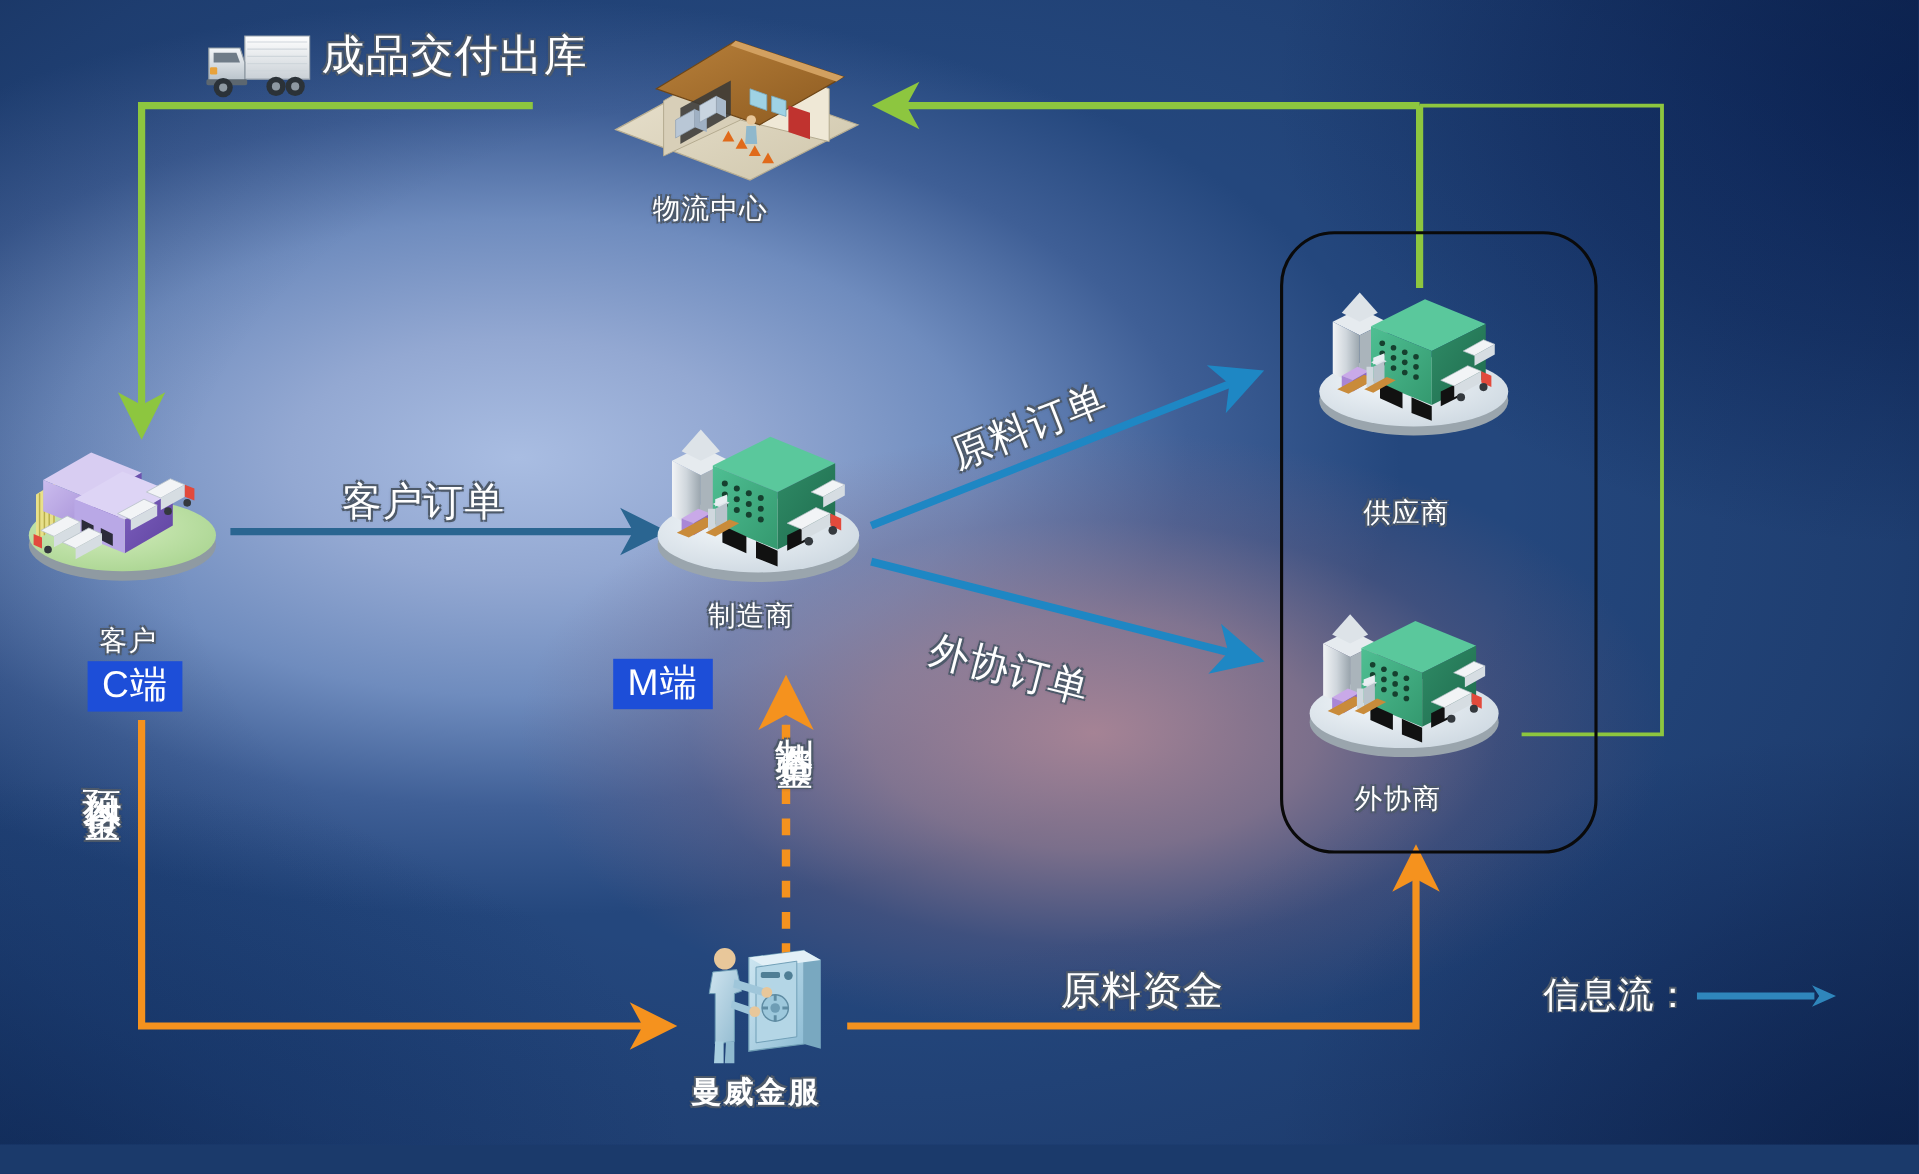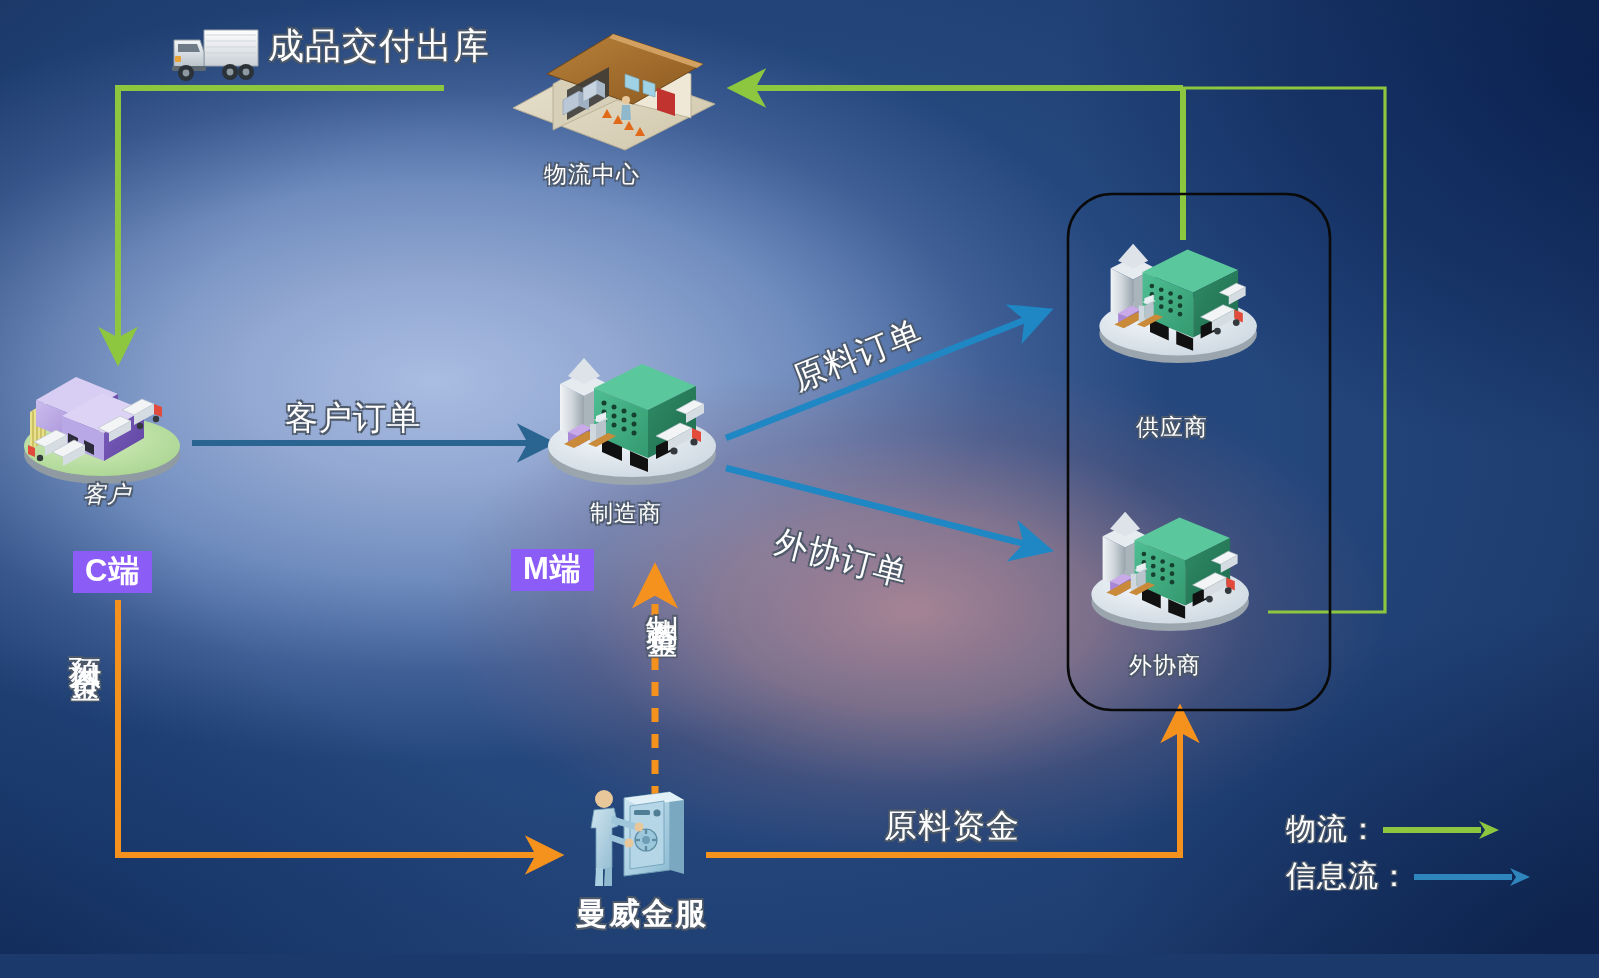--- a/index.html
+++ b/index.html
@@ -54,34 +54,33 @@
       -1.6px -1.6px 0 #4e5a6a, 1.6px -1.6px 0 #4e5a6a,
       -1.6px  1.6px 0 #4e5a6a, 1.6px  1.6px 0 #4e5a6a,
        0 0 3px rgba(40,50,66,0.85);
     letter-spacing:1px;
   }
   .lbl.vert { writing-mode:vertical-rl; text-orientation:upright; letter-spacing:4px; }
 
   .node-name { font-size:23px; }
   .flow-name { font-size:33px; }
   .top-name  { font-size:36px; }
-  .fin-name  { font-size:31px; font-weight:bold; letter-spacing:2px; }
+  .fin-name  { font-size:25px; font-weight:bold; letter-spacing:2px; }
 
   
   .badge {
     position:absolute;
-    background:#8b5cf6;
+    background:#1d4ed8;
     color:#ffffff;
     font-size:31px;
     padding:3px 12px 6px 12px;
     line-height:1.08;
     letter-spacing:1px;
     text-shadow:none;
     white-space:nowrap;
-    font-weight:bold;
   }
 
   
   #legend { position:absolute; left:1286px; top:806px; width:300px; }
   .lg-row { display:flex; align-items:center; height:47px; }
   .lg-txt {
     color:#fff; font-size:30px; letter-spacing:1px; white-space:nowrap;
     text-shadow:-1.4px -1.4px 0 #4e5a6a, 1.4px -1.4px 0 #4e5a6a,
                 -1.4px 1.4px 0 #4e5a6a, 1.4px 1.4px 0 #4e5a6a;
   }
@@ -518,21 +517,21 @@
       <path d="M24,86 L31,86 L31,104 L23,104 Z" fill="#a9cfe0"></path>
       <path d="M33,86 L40,86 L40,104 L32,104 Z" fill="#8fb9cf"></path>
     </svg>
   </div>
 
   <div class="lbl top-name" style="left:268px; top:22px;">成品交付出库</div>
 
 
   <div class="lbl node-name" style="left:544px; top:159px;">物流中心</div>
 
-  <div class="lbl node-name" style="left:83px; top:479px;font-style:italic;">客户</div>
+  <div class="lbl node-name" style="left:83px; top:519px;">客户</div>
   <div class="badge" style="left:73px; top:551px;">C端</div>
 
   <div class="lbl node-name" style="left:590px; top:498px;">制造商</div>
   <div class="badge" style="left:511px; top:549px;">M端</div>
 
   <div class="lbl node-name" style="left:1136px; top:375px;margin-top:37px;">供应商</div>
 
   <div class="lbl node-name" style="left:1129px; top:650px;">外协商</div>
 
   <div class="lbl fin-name" style="left:576px; top:893px;">曼威金服</div>
@@ -544,27 +543,20 @@
   <div class="lbl flow-name" style="left:781px; top:520px; transform:rotate(14.5deg); transform-origin:left top;">外协订单</div>
 
   <div class="lbl flow-name vert" style="left:62px; top:632px;">预付资金</div>
 
   <div class="lbl flow-name vert" style="left:639px; top:588px;">制造资金</div>
 
   <div class="lbl flow-name" style="left:884px; top:804px;">原料资金</div>
 
   <div id="legend">
 
-    <div class="lg-row">
-      <span class="lg-txt">物流：</span>
-      <svg class="lg-arrow" width="118" height="22" viewBox="0 0 118 22">
-        <line x1="0" y1="11" x2="98" y2="11" stroke="#8DC63F" stroke-width="6"></line>
-        <path d="M96,2 L116,11 L96,20 L102,11 Z" fill="#8DC63F"></path>
-      </svg>
-    </div>
 
     <div class="lg-row">
       <span class="lg-txt">信息流：</span>
       <svg class="lg-arrow" width="118" height="22" viewBox="0 0 118 22">
         <line x1="0" y1="11" x2="98" y2="11" stroke="#2F86BC" stroke-width="6"></line>
         <path d="M96,2 L116,11 L96,20 L102,11 Z" fill="#2F86BC"></path>
       </svg>
     </div>
 
 

